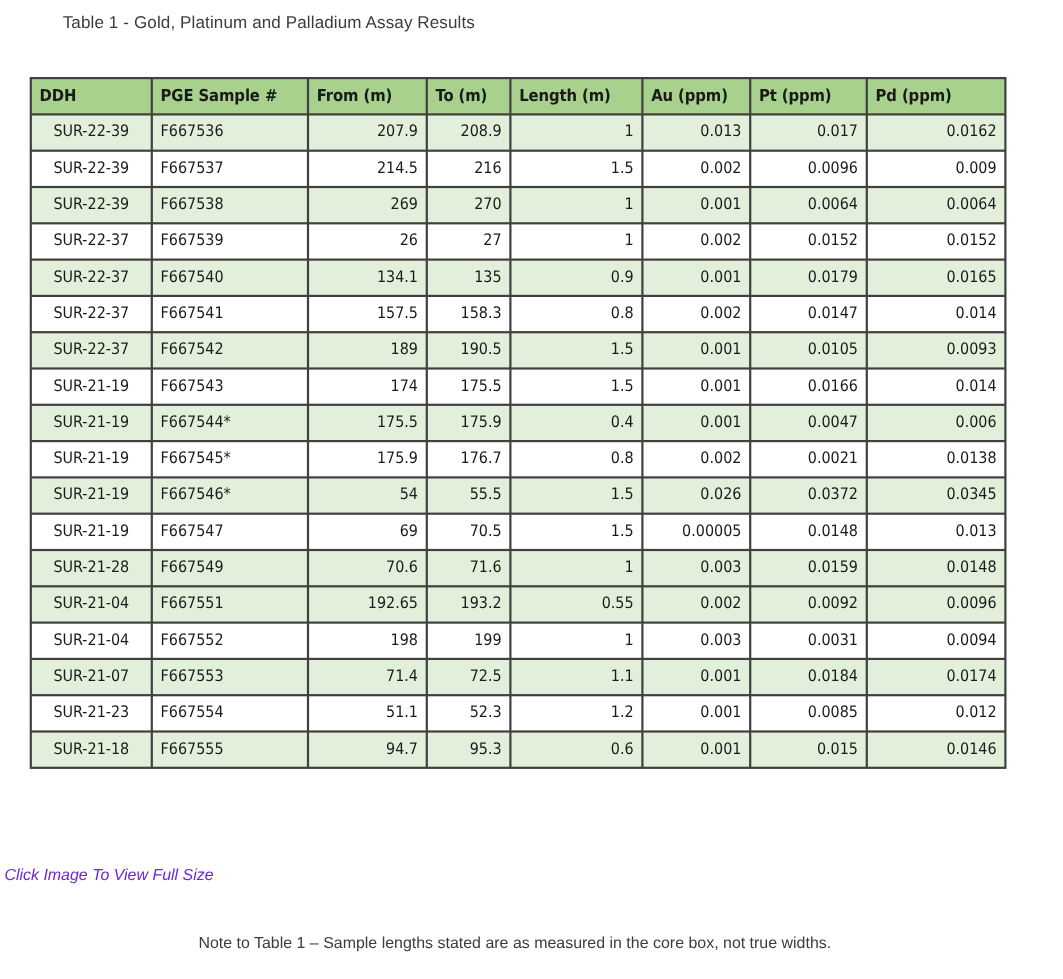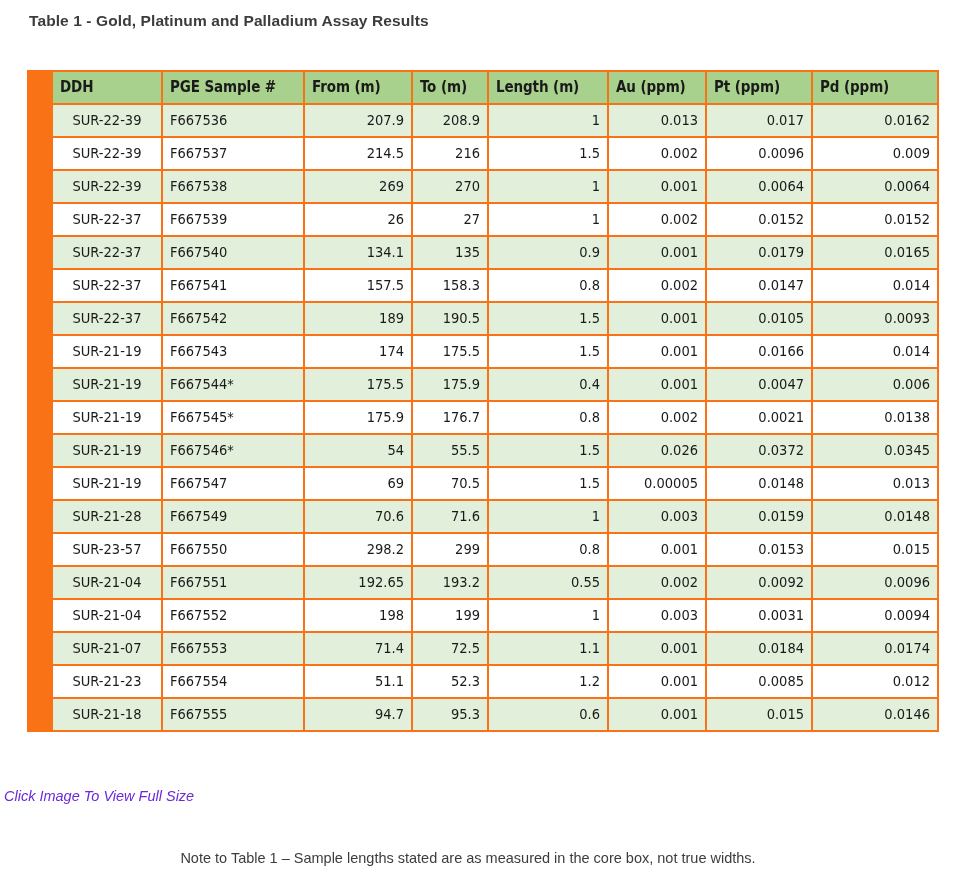--- a/index.html
+++ b/index.html
@@ -11,45 +11,44 @@
     width: 966px;
     height: 890px;
     font-family: "Liberation Sans", sans-serif;
     color: #333333;
     overflow: hidden;
     position: relative;
   }
 
   #page-title {
     position: absolute;
-    left: 29px;
+    left: 57px;
     top: 12px;
     font-size: 15.5px;
-    font-weight: 700;
+    font-weight: 400;
     color: #3c3c3c;
     letter-spacing: 0.1px;
     white-space: nowrap;
   }
 
   #assay-table-wrap {
     position: absolute;
     left: 27px;
     top: 70px;
     width: 870px;
   }
 
   table.assay {
     border-collapse: separate;
     border-spacing: 2px;
-    background: #f97316;
+    background: #404040;
     width: 870px;
     table-layout: fixed;
     font-family: "DejaVu Sans Condensed", "Liberation Sans Narrow", "Liberation Sans", sans-serif;
     font-size: 14.5px;
-    padding-left: 24px;
   }
 
   table.assay th,
   table.assay td {
     padding: 0 7px;
     height: 31px;
     line-height: 31px;
     border: 0;
     overflow: hidden;
     white-space: nowrap;
@@ -257,30 +256,20 @@
         <tr class="row-shade">
           <td class="c-ddh">SUR-21-28</td>
           <td class="c-sample">F667549</td>
           <td class="num">70.6</td>
           <td class="num">71.6</td>
           <td class="num">1</td>
           <td class="num">0.003</td>
           <td class="num">0.0159</td>
           <td class="num">0.0148</td>
         </tr>
-        <tr class="row-plain">
-          <td class="c-ddh">SUR-23-57</td>
-          <td class="c-sample">F667550</td>
-          <td class="num">298.2</td>
-          <td class="num">299</td>
-          <td class="num">0.8</td>
-          <td class="num">0.001</td>
-          <td class="num">0.0153</td>
-          <td class="num">0.015</td>
-        </tr>
         <tr class="row-shade">
           <td class="c-ddh">SUR-21-04</td>
           <td class="c-sample">F667551</td>
           <td class="num">192.65</td>
           <td class="num">193.2</td>
           <td class="num">0.55</td>
           <td class="num">0.002</td>
           <td class="num">0.0092</td>
           <td class="num">0.0096</td>
         </tr>

